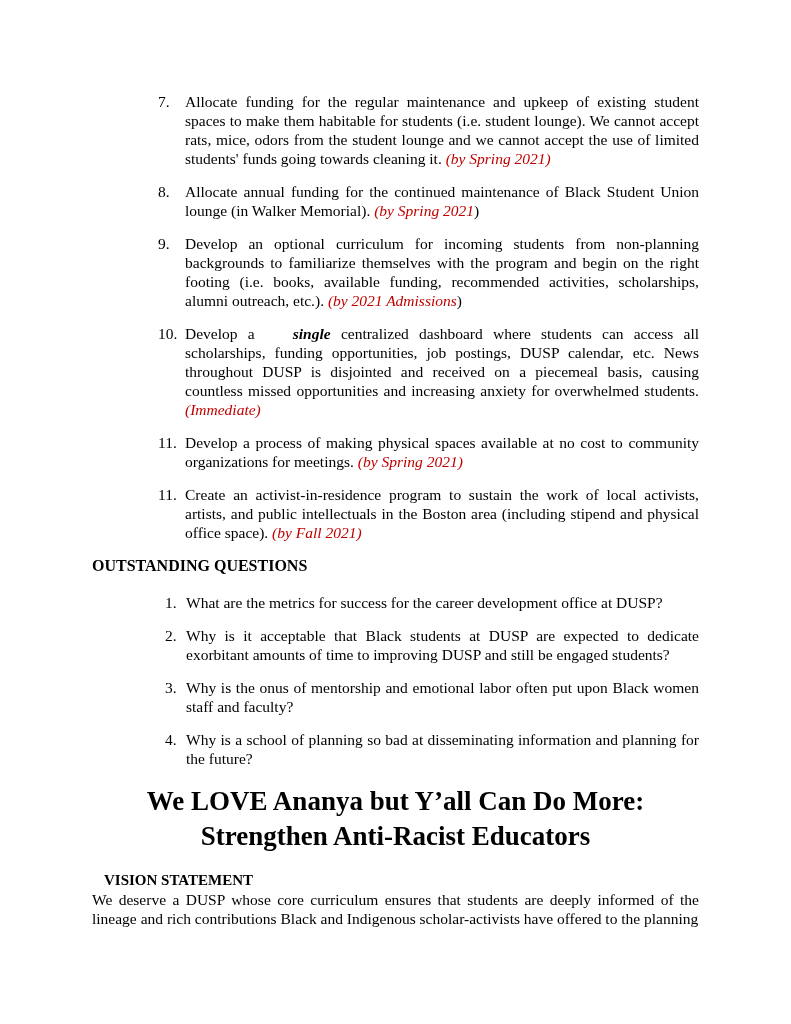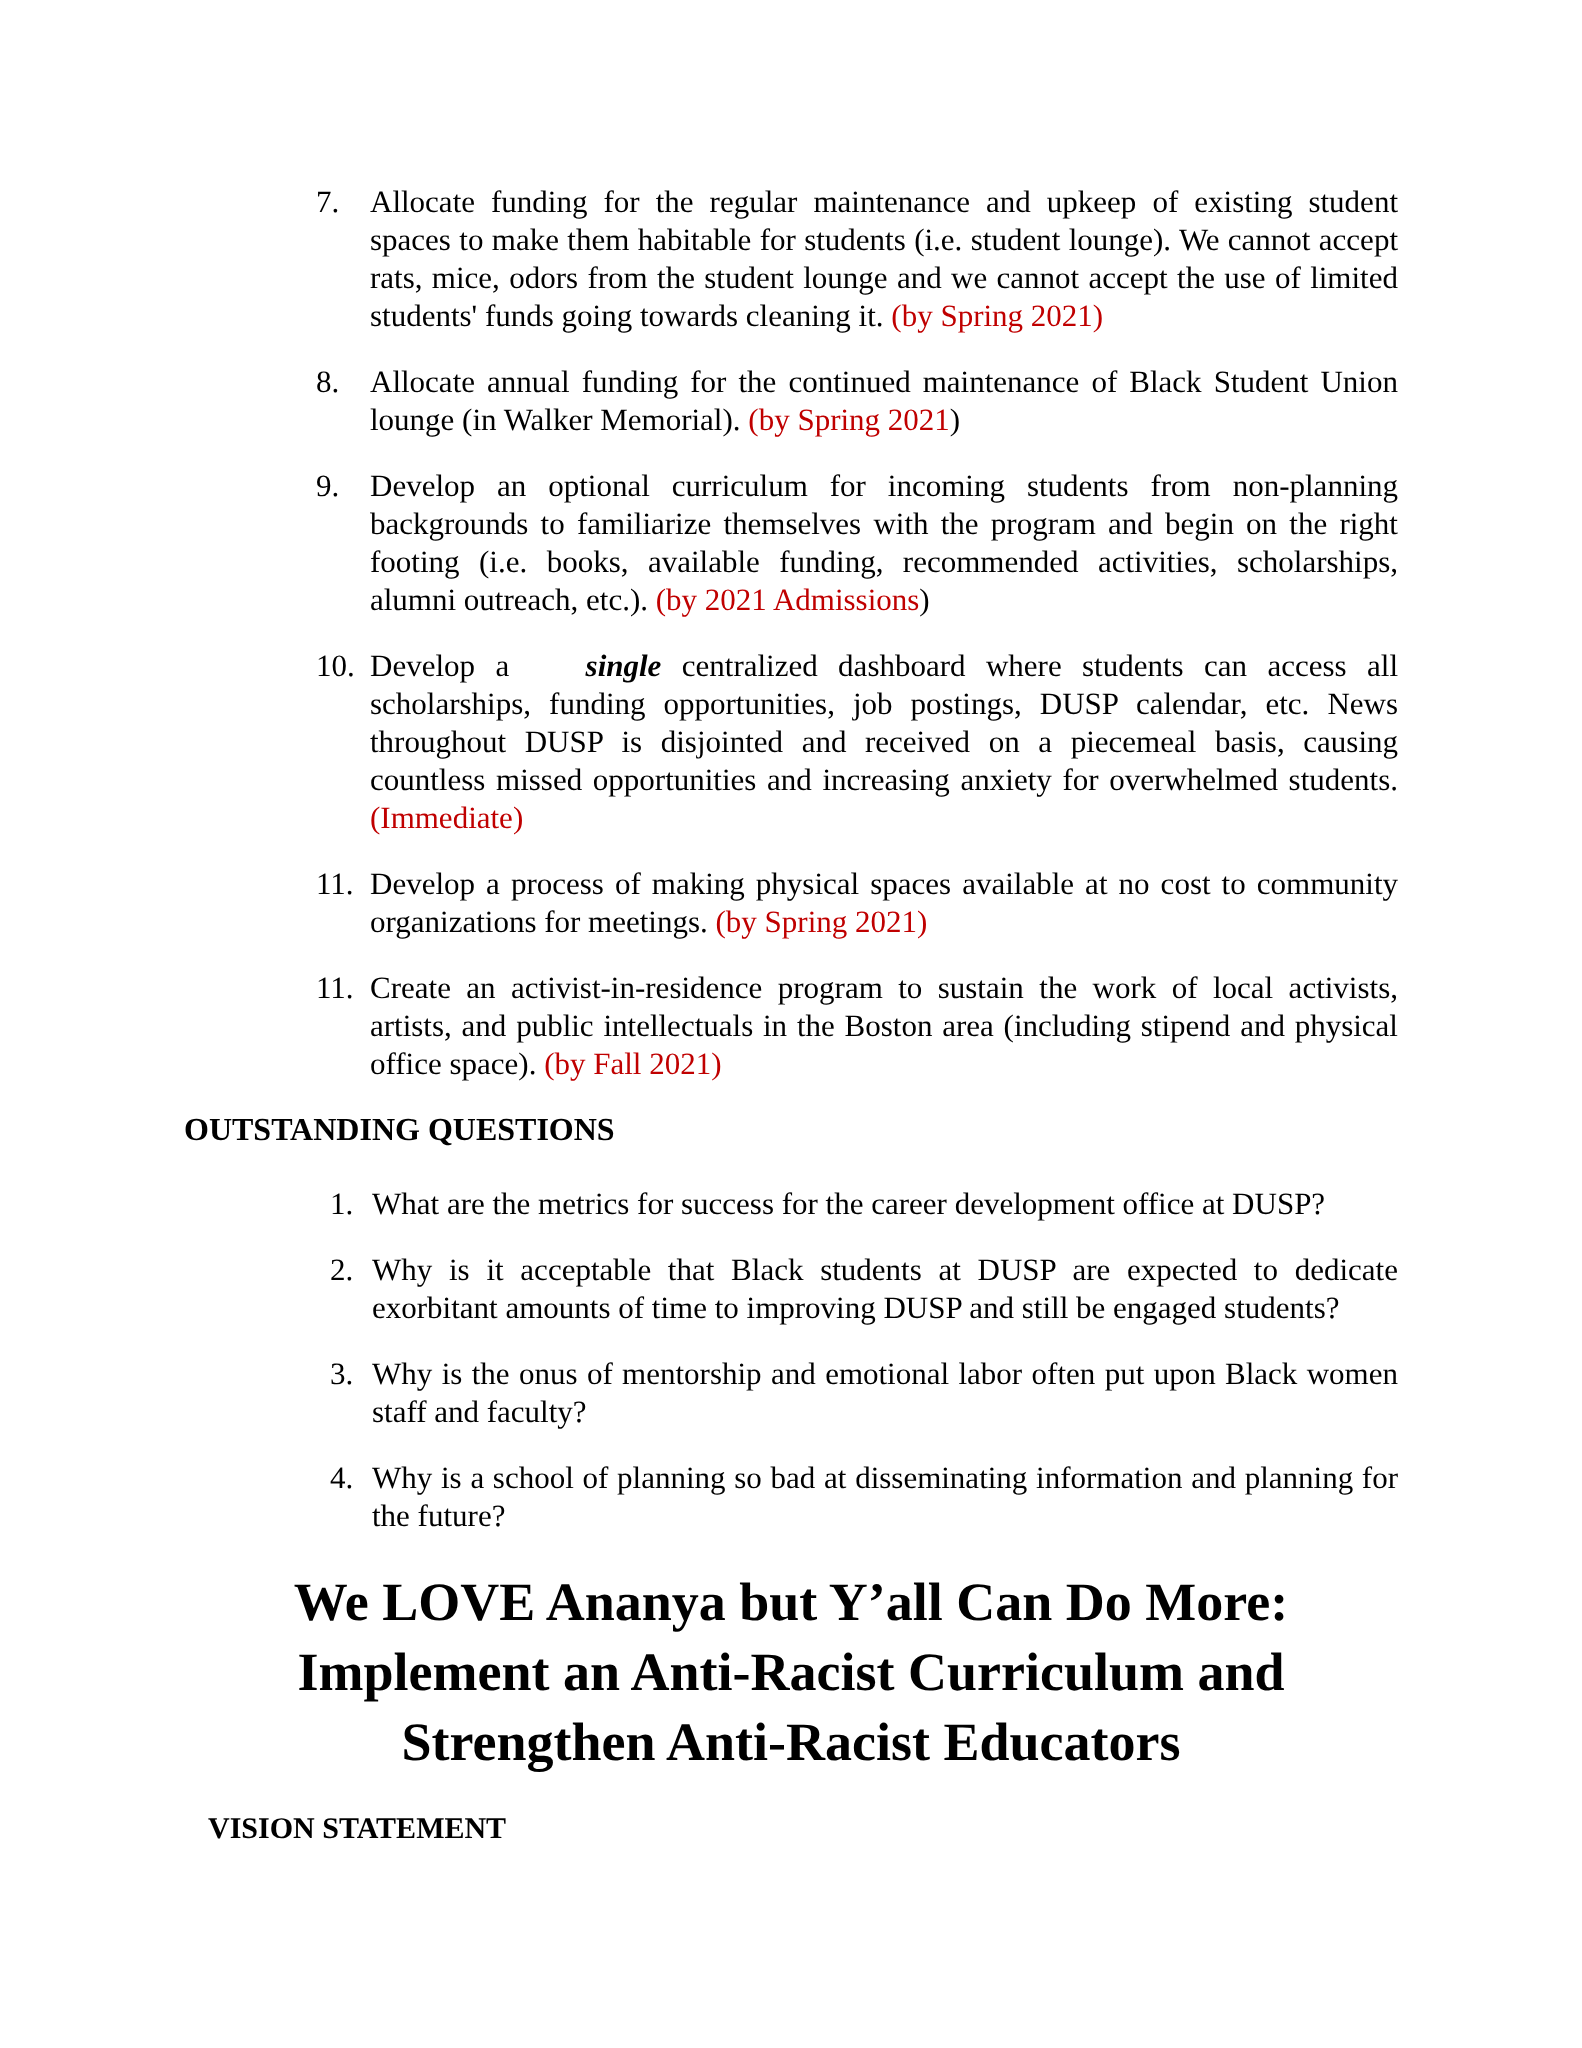--- a/index.html
+++ b/index.html
@@ -17,21 +17,21 @@
     color: #000000;
     overflow: hidden;
   }
   ol { list-style: none; margin: 0; padding: 0; }
   li { display: flex; margin-bottom: 14px; }
   .demands { padding-left: 66px; }
   .demands .num { width: 27px; flex-shrink: 0; }
   .questions { padding-left: 73px; margin-bottom: 0; }
   .questions .num { width: 21px; flex-shrink: 0; }
   .li-text { flex: 1; text-align: justify; }
-  .red-italic { color: #c00000; }
+  .red-italic { color: #c00000; font-style: italic; }
   .bold-italic { font-weight: bold; font-style: italic; margin-left: 28px; }
   .section-heading {
     font-size: 16px;
     font-weight: bold;
     margin: 6px 0 18px 0;
     line-height: 19px;
   }
   .doc-title {
     font-size: 27px;
     line-height: 35px;
@@ -99,20 +99,20 @@
         <span class="li-text"><span>Why is the onus of mentorship and emotional labor often put upon Black women staff and faculty?</span></span>
       </li>
       <li>
         <span class="num">4.</span>
         <span class="li-text"><span>Why is a school of planning so bad at disseminating information and planning for the future?</span></span>
       </li>
     </ol>
 
   <h1 class="doc-title">
     <span class="title-line">We LOVE Ananya but Y’all Can Do More:</span>
-    <span class="title-line">Implement an Anti-Racist Curriculum and</span>
     <span class="title-line">Strengthen Anti-Racist Educators</span>
   </h1>
 
   <h3 class="vision-heading">VISION STATEMENT</h3>
 
+  <p class="vision-text">We deserve a DUSP whose core curriculum ensures that students are deeply informed of the lineage and rich contributions Black and Indigenous scholar-activists have offered to the planning</p>
 
 </div>
 
 </body></html>

